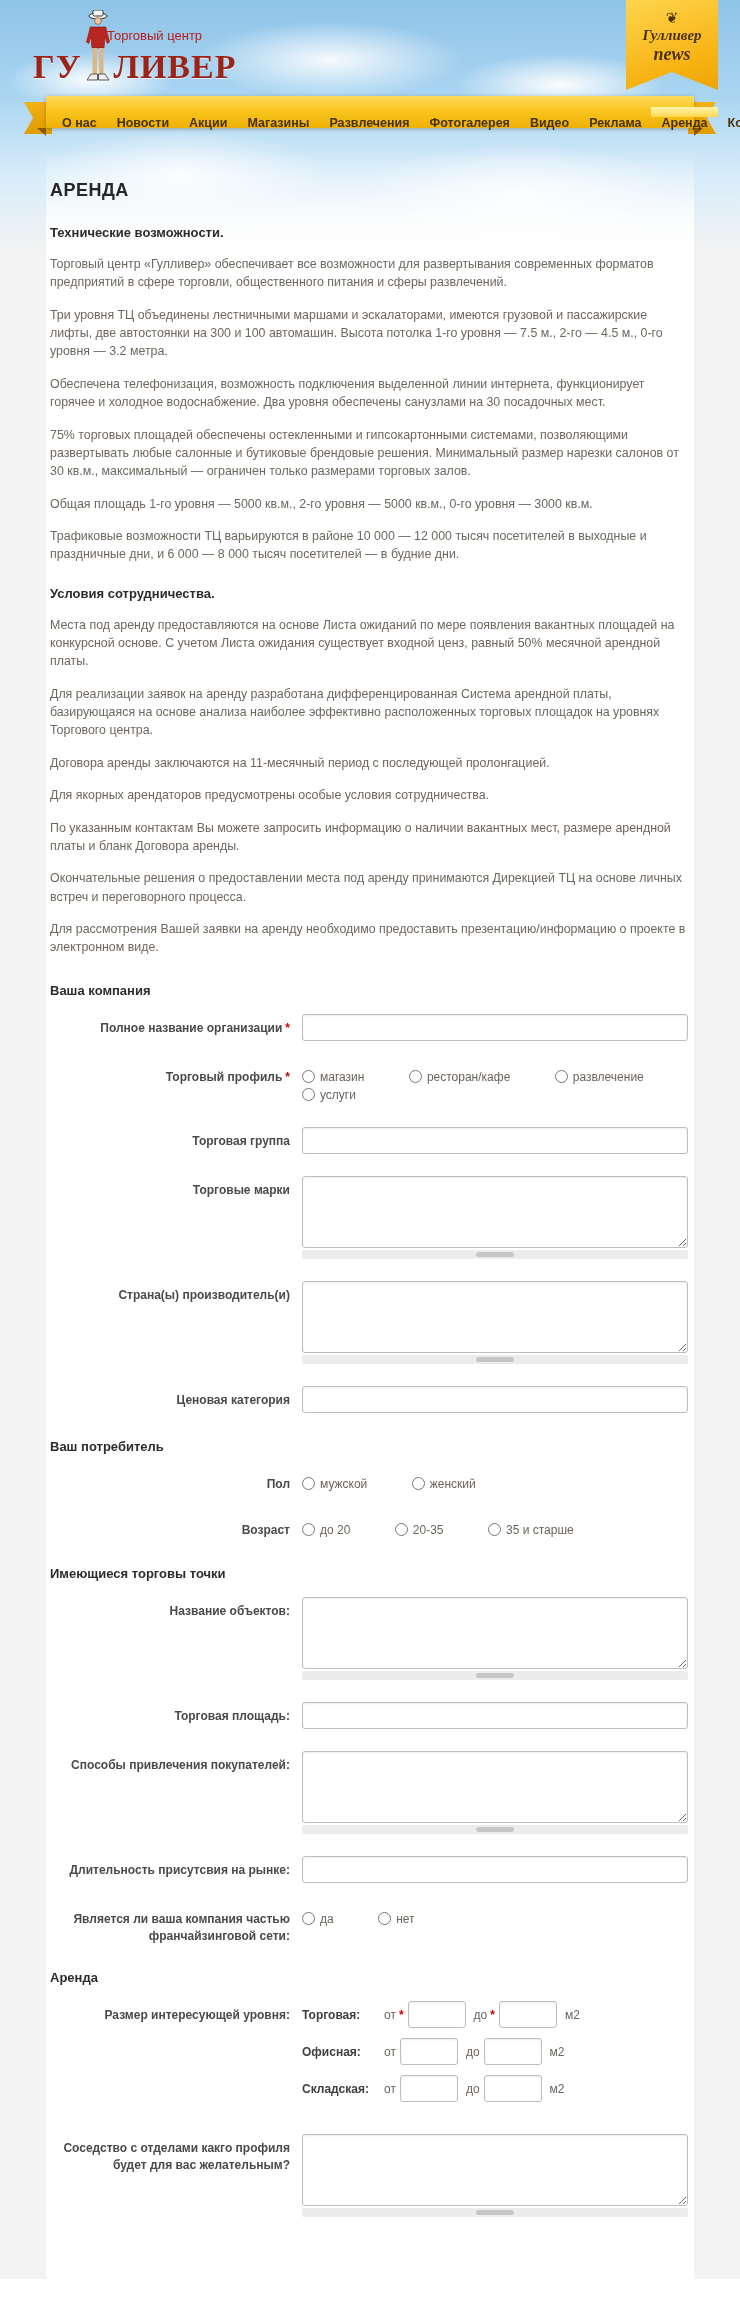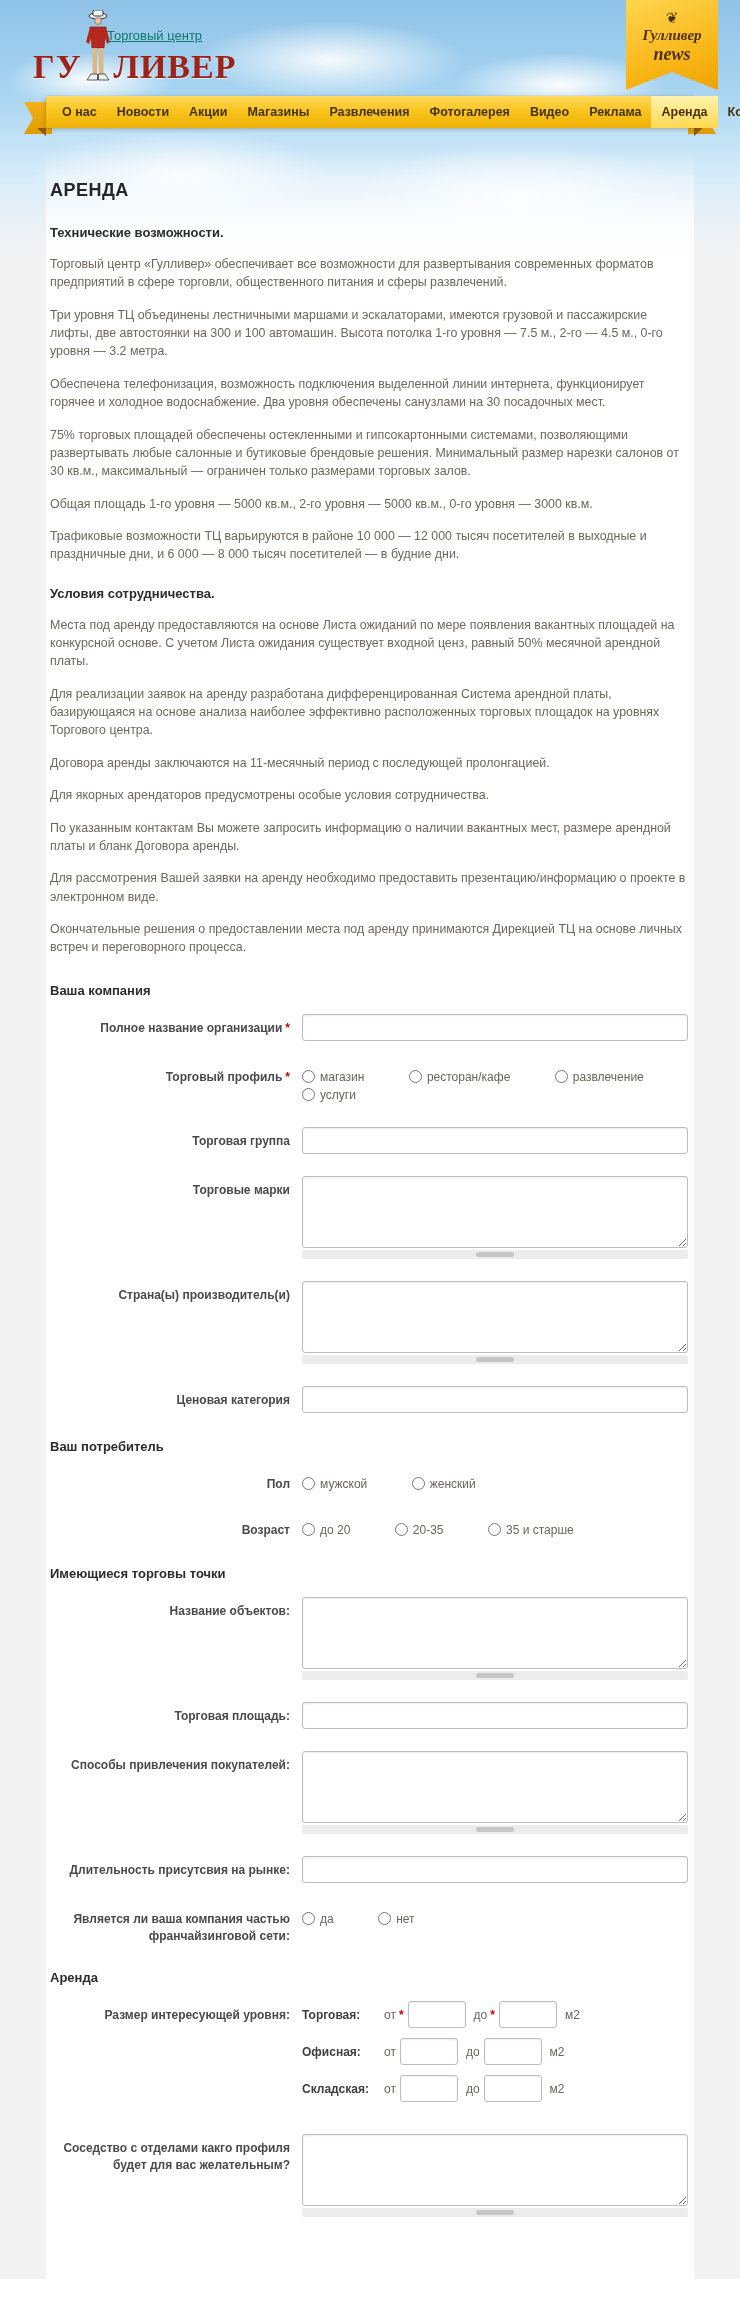--- a/index.html
+++ b/index.html
@@ -25,42 +25,42 @@
   .header { position: relative; height: 150px; z-index: 3; }
   .logo { position:absolute; left:33px; top:10px; display:flex; align-items:flex-end; cursor:pointer; }
   .logo-word {
     font-family: "Liberation Serif", serif; font-weight:bold;
     font-size: 34px; color: #9c2318; letter-spacing: 1px; line-height: 1;
     text-shadow: 0 1px 0 rgba(255,255,255,.6);
   }
   .logo-figure { width: 30px; height: 76px; margin: 0 1px -2px 1px; }
   .logo-tagline {
     position:absolute; left:74px; top:18px; white-space:nowrap;
-    font-size: 13px; color: #0f766e; text-decoration: underline;
+    font-size: 13px; color: #b91c1c;
   }
   .badge {
     position:absolute; right:22px; top:0; width:92px; height:90px;
     background: linear-gradient(160deg, #ffd54e 0%, #f7b312 70%, #eda303 100%);
     clip-path: polygon(0 0, 100% 0, 100% 100%, 50% 80%, 0 100%);
     text-align:center; padding-top:10px; cursor:pointer;
     filter: drop-shadow(0 2px 2px rgba(0,0,0,.25));
   }
   .badge-ornament { font-size:15px; color:#4d3106; line-height:1.1; display:block; }
   .badge-line1, .badge-line2 {
     display:block; font-family:"Liberation Serif", serif; font-style:italic; font-weight:bold;
     color:#4d3106; font-size:15px; line-height:1.15;
   }
   .badge-line2 { font-size:18px; }
   
   .nav {
     position:absolute; left:46px; right:46px; top:96px; height:32px; z-index:2;
     background: linear-gradient(180deg, #ffd95e 0%, #f9c51e 45%, #eeb005 100%);
     border-radius:2px;
     box-shadow: 0 1px 4px rgba(70,50,0,.35);
-    display:flex; justify-content:space-between; align-items:stretch; padding:0 6px;
+    display:flex; justify-content:space-between; align-items:stretch; padding:11px 6px;
   }
   .nav-item {
     padding:0 10px; line-height:32px; font-size:12.5px; font-weight:bold;
     color:#463305; cursor:pointer; white-space:nowrap;
   }
   .nav-item.active {
     background: linear-gradient(180deg, #fff3ae 0%, #ffe376 60%, #ffd84d 100%);
   }
   .ribbon-end {
     position:absolute; top:102px; width:28px; height:32px; z-index:1;
@@ -169,22 +169,22 @@
   <p>75% торговых площадей обеспечены остекленными и гипсокартонными системами, позволяющими развертывать любые салонные и бутиковые брендовые решения. Минимальный размер нарезки салонов от 30 кв.м., максимальный — ограничен только размерами торговых залов.</p>
   <p>Общая площадь 1-го уровня — 5000 кв.м., 2-го уровня — 5000 кв.м., 0-го уровня — 3000 кв.м.</p>
   <p>Трафиковые возможности ТЦ варьируются в районе 10 000 — 12 000 тысяч посетителей в выходные и праздничные дни, и 6 000 — 8 000 тысяч посетителей — в будние дни.</p>
 
   <h2 class="sec-title">Условия сотрудничества.</h2>
   <p>Места под аренду предоставляются на основе Листа ожиданий по мере появления вакантных площадей на конкурсной основе. С учетом Листа ожидания существует входной ценз, равный 50% месячной арендной платы.</p>
   <p>Для реализации заявок на аренду разработана дифференцированная Система арендной платы, базирующаяся на основе анализа наиболее эффективно расположенных торговых площадок на уровнях Торгового центра.</p>
   <p>Договора аренды заключаются на 11-месячный период с последующей пролонгацией.</p>
   <p>Для якорных арендаторов предусмотрены особые условия сотрудничества.</p>
   <p>По указанным контактам Вы можете запросить информацию о наличии вакантных мест, размере арендной платы и бланк Договора аренды.</p>
+  <p>Окончательные решения о предоставлении места под аренду принимаются Дирекцией ТЦ на основе личных встреч и переговорного процесса.</p>
   <p>Для рассмотрения Вашей заявки на аренду необходимо предоставить презентацию/информацию о проекте в электронном виде.</p>
-  <p>Окончательные решения о предоставлении места под аренду принимаются Дирекцией ТЦ на основе личных встреч и переговорного процесса.</p>
 
   <h3 class="form-group-title">Ваша компания</h3>
 
   <div class="form-row">
     <div class="form-label"><span>Полное название организации</span><span class="req">*</span></div>
     <div class="form-ctrl"><input type="text" style=""></div>
   </div>
 
   <div class="form-row">
     <div class="form-label"><span>Торговый профиль</span><span class="req">*</span></div>

